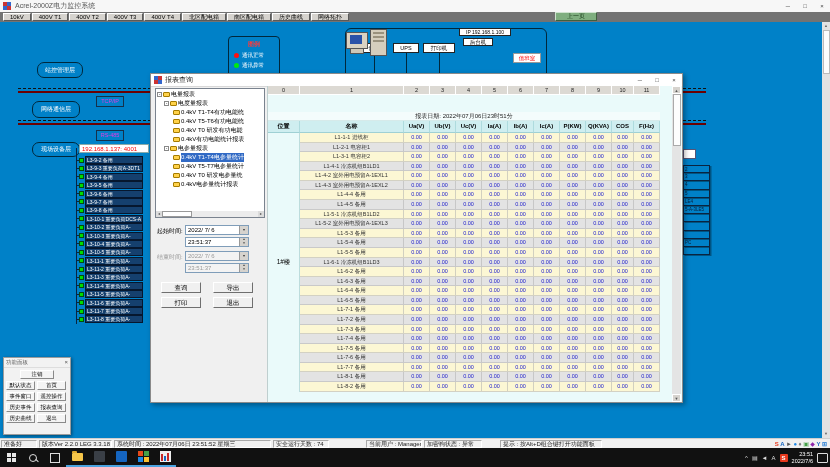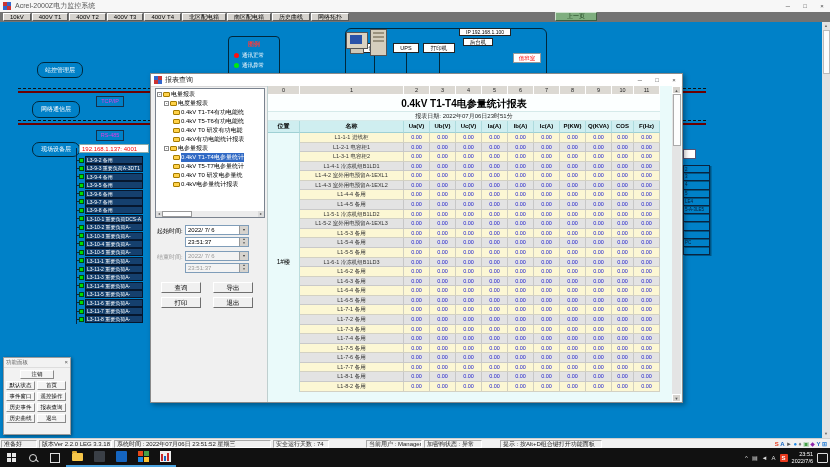--- a/index.html
+++ b/index.html
@@ -471,21 +471,20 @@
           <div>3</div>
           <div>4</div>
           <div>5</div>
           <div>6</div>
           <div>7</div>
           <div>8</div>
           <div>9</div>
           <div>10</div>
           <div>11</div>
         </div>
-      <div id="tbl-title">0.4kV T1-T4电参量统计报表</div>
       <div id="tbl-date">报表日期: 2022年07月06日23时51分</div>
       <div id="header-row" class="cols12">
           <div>位置</div>
           <div>名称</div>
           <div>Ua(V)</div>
           <div>Ub(V)</div>
           <div>Uc(V)</div>
           <div>Ia(A)</div>
           <div>Ib(A)</div>
           <div>Ic(A)</div>

